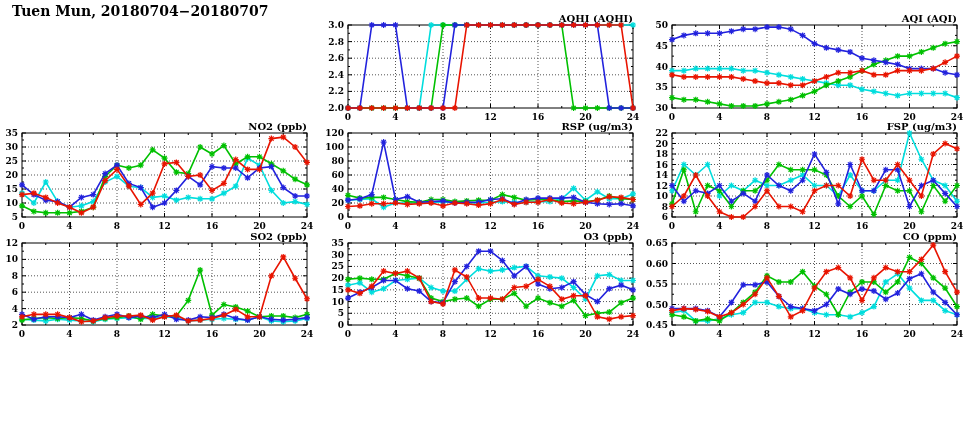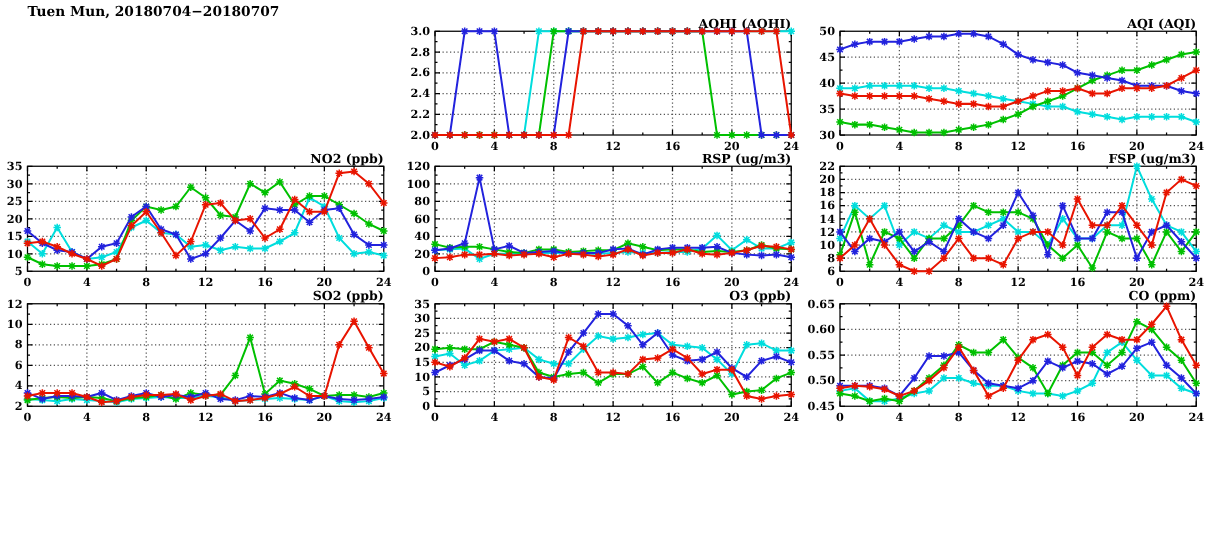--- a/index.html
+++ b/index.html
@@ -1,18 +1,18 @@
 <!DOCTYPE html>
 <html><head>
 <meta charset="utf-8">
 <style>
   html,body{margin:0;padding:0;background:#fff;}
   #screen{position:relative;width:975px;height:447px;background:#ffffff;overflow:hidden;
           font-family:"DejaVu Serif",serif;}
-  .main-title{position:absolute;left:22px;top:3px;font-size:11px;font-weight:bold;color:#000;
+  .main-title{position:absolute;left:12px;top:3px;font-size:14px;font-weight:bold;color:#000;
               letter-spacing:0px;white-space:nowrap;}
   .chart{position:absolute;}
   svg text{font-family:"DejaVu Serif",serif;font-weight:bold;fill:#000;}
   svg .tick-label{font-size:9px;}
   svg .chart-title{font-size:10px;}
 </style>
 </head>
 <body>
 
 <div id="screen">

